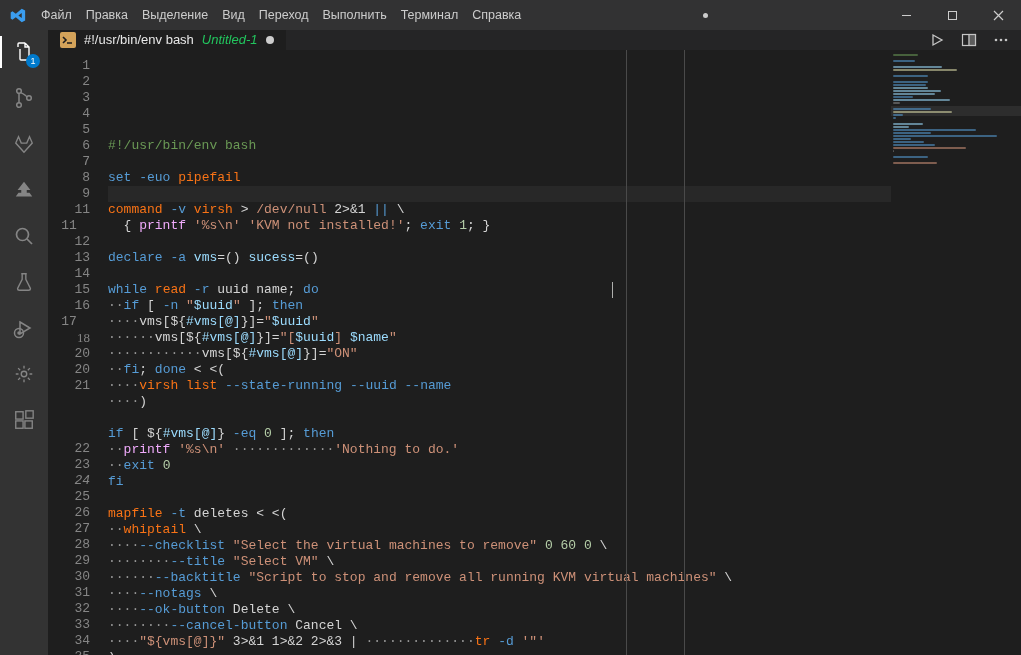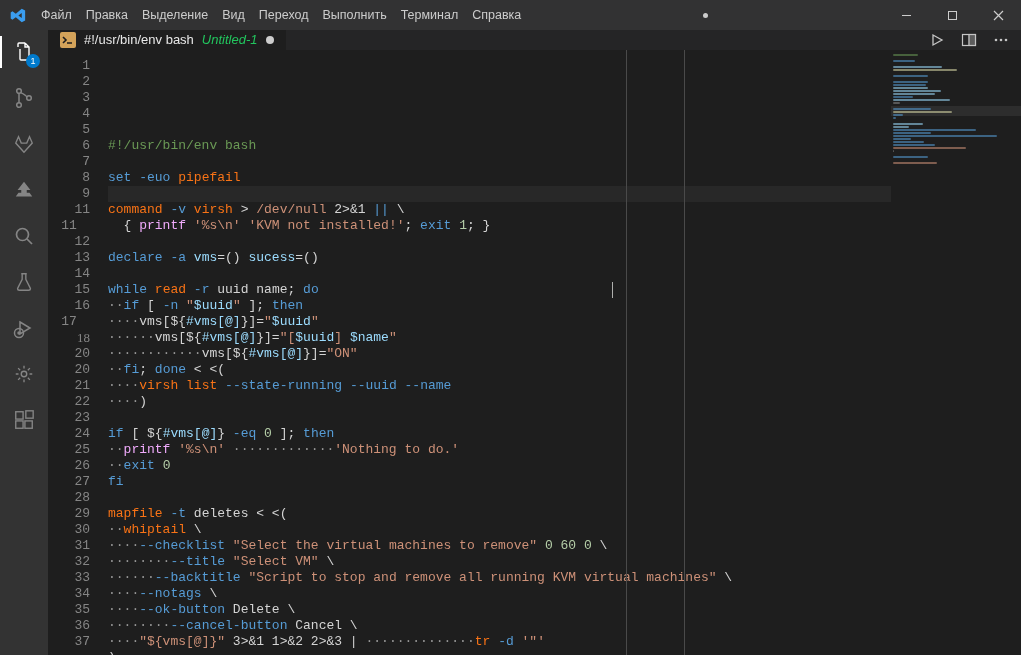--- a/index.html
+++ b/index.html
@@ -196,23 +196,23 @@
           <div style="height: 16px;">12</div>
           <div style="height: 16px; padding-left: 24px;">13</div>
           <div style="height: 16px;">14</div>
           <div style="height: 16px;">15</div>
           <div style="height: 16px;">16</div>
           <div style="height: 16px; text-align: center;">17</div>
           <div style="height: 16px; font-family: Liberation Serif, serif;">18</div>
           <div style="height: 16px;">20</div>
           <div style="height: 16px;">20</div>
           <div style="height: 16px;">21</div>
-          <div style="height: 16px;">22</div>
+          <div style="height: 16px; margin-top: 47px;">22</div>
           <div style="height: 16px;">23</div>
-          <div style="height: 16px;">24</div>
+          <div style="height: 16px; font-style: italic;">24</div>
           <div style="height: 16px; padding-left: 17px;">25</div>
           <div style="height: 16px;">26</div>
           <div style="height: 16px;">27</div>
           <div style="height: 16px;">28</div>
           <div style="height: 16px;">29</div>
           <div style="height: 16px;">30</div>
           <div style="height: 16px;">31</div>
           <div style="height: 16px;">32</div>
           <div style="height: 16px;">33</div>
           <div style="height: 16px;">34</div>

